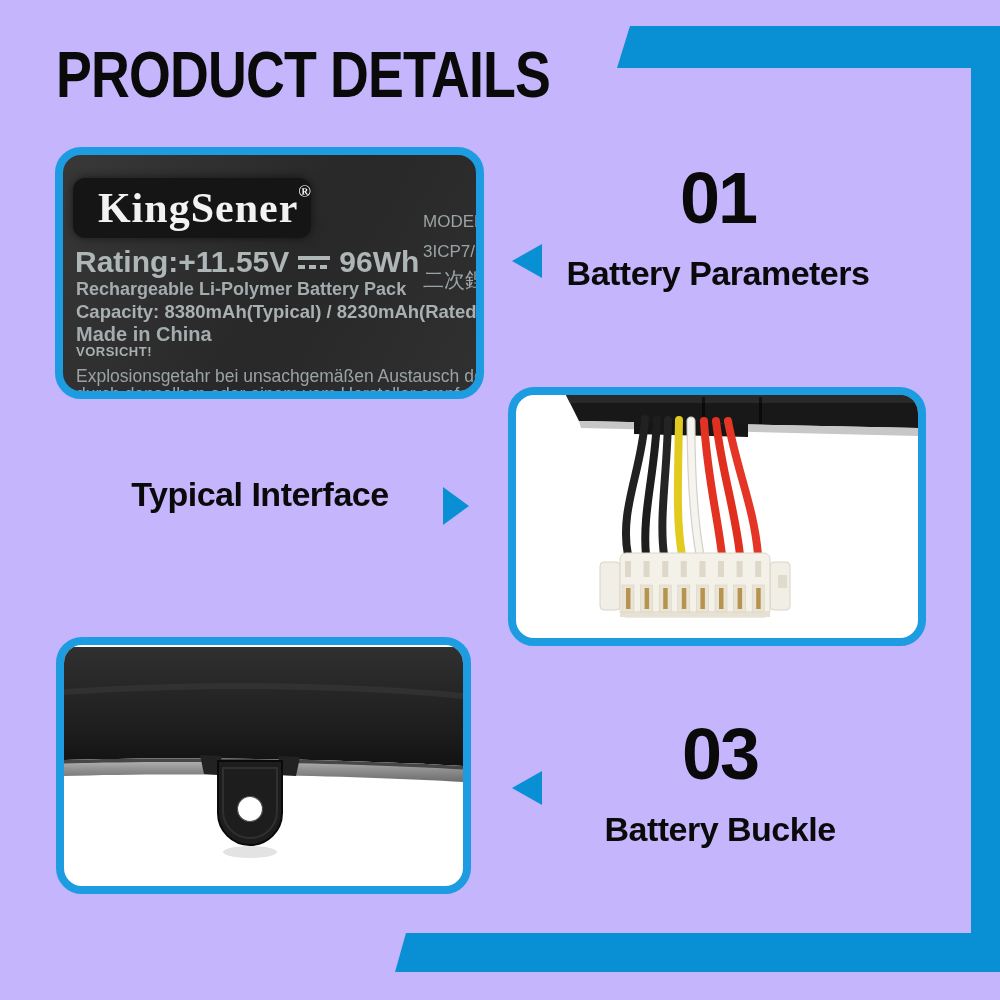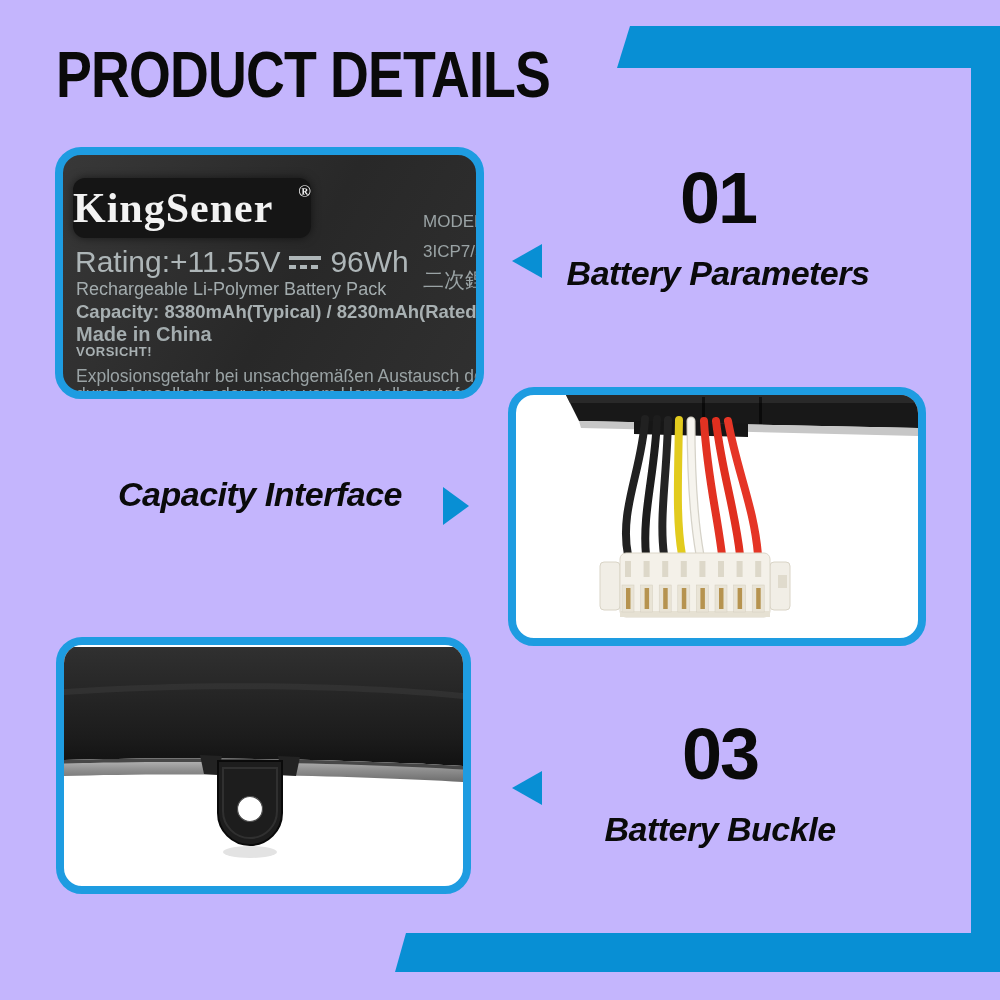--- a/index.html
+++ b/index.html
@@ -18,21 +18,21 @@
   .bar-bottom{left:395px;top:933px;width:605px;height:39px;clip-path:polygon(11px 0,100% 0,100% 100%,0 100%);}
   
   .title{
     position:absolute;left:56px;top:38px;margin:0;
     font-size:64px;font-weight:bold;letter-spacing:-1px;color:#0a0a0a;
     transform:scaleX(0.84);transform-origin:left top;white-space:nowrap;
   }
   
   .callout{position:absolute;text-align:center;color:#0a0a0a;}
   .callout .num{font-size:72px;font-weight:bold;line-height:1;letter-spacing:-2px;}
-  .callout .lbl{font-size:34px;font-weight:bold;margin-top:20px;letter-spacing:-0.5px;white-space:nowrap;font-style:italic;}
+  .callout .lbl{font-size:34px;font-weight:bold;margin-top:20px;letter-spacing:-0.5px;white-space:nowrap;}
   .callout-1{left:498px;top:162px;width:440px;}
   .callout-2{left:55px;top:455px;width:410px;}
   .callout-3{left:520px;top:718px;width:400px;}
   .tri{position:absolute;width:0;height:0;}
   .tri-left{border-top:17px solid transparent;border-bottom:17px solid transparent;border-right:30px solid var(--accent);}
   .tri-right{border-top:19px solid transparent;border-bottom:19px solid transparent;border-left:26px solid var(--accent);}
   .tri-1{left:512px;top:244px;}
   .tri-2{left:443px;top:487px;}
   .tri-3{left:512px;top:771px;}
   
@@ -42,36 +42,36 @@
   }
   .photo-label{left:55px;top:147px;width:429px;height:252px;
     background:linear-gradient(120deg,#383838,#282828 55%,#303030);}
   .photo-connector{left:508px;top:387px;width:418px;height:259px;}
   .photo-buckle{left:56px;top:637px;width:415px;height:257px;}
   .photo svg{display:block;}
   
   .photo-label *{position:absolute;}
   .brand-plate{
     left:10px;top:23px;width:238px;height:60px;background:#151515;border-radius:12px;
-    display:flex;align-items:center;justify-content:space-between;box-shadow:0 0 10px rgba(0,0,0,0.55);
+    display:flex;align-items:center;justify-content:flex-end;box-shadow:0 0 10px rgba(0,0,0,0.55);
   }
   .brand-plate span,.brand-plate sup{position:static;}
   .brand-text{font-family:"Liberation Serif",serif;font-weight:bold;font-size:42px;color:#f2f2f2;letter-spacing:1px;}
   .brand-reg{font-family:"Liberation Serif",serif;font-weight:bold;font-size:17px;color:#f2f2f2;align-self:flex-start;margin-top:4px;}
   .rating-line{
     left:12px;top:90px;display:flex;align-items:center;gap:9px;
     font-size:30px;color:#aeb6b8;letter-spacing:0px;white-space:nowrap;
   }
-  .rating-line span{position:static;}
+  .rating-line span{position:static;font-weight:bold;}
   .dc-symbol{position:static;display:inline-block;width:32px;}
   .dc-symbol i{position:static;display:block;}
   .dc-top{height:0;border-top:4px solid #aeb6b8;margin-bottom:5px;}
   .dc-bottom{height:4px;background:repeating-linear-gradient(90deg,#aeb6b8 0 7px,transparent 7px 11px);}
   .lbl-line{left:13px;color:#a3acae;white-space:nowrap;}
-  .pack{top:124px;font-size:18px;font-weight:normal;}
+  .pack{top:124px;font-size:18px;font-weight:bold;}
   .cap{top:146px;font-size:18.5px;font-weight:bold;color:#a8b0b2;}
   .origin{top:168px;font-size:20px;font-weight:bold;}
   .warn-title{top:189px;font-size:13px;font-weight:bold;color:#a8b0b2;letter-spacing:0.5px;}
   .warn1{top:211px;font-size:17.5px;color:#9aa3a5;}
   .warn2{top:229px;font-size:17.5px;color:#9aa3a5;}
   .model-col{left:360px;top:0;width:220px;height:100%;color:#9aa3a5;}
   .model-col div{position:absolute;left:0;white-space:nowrap;}
   .model1{top:55px;font-size:17px;}
   .model2{top:87px;font-size:17px;}
   .model3{top:111px;font-size:21px;}
@@ -177,21 +177,21 @@
           <rect x="184.4" y="193" width="4.5" height="21"></rect>
             <rect x="203" y="193" width="4.5" height="21"></rect>
           <rect x="221.6" y="193" width="4.5" height="21"></rect>
             <rect x="240.2" y="193" width="4.5" height="21"></rect>
         </g>
       </g>
     </svg>
   </figure>
 
   <section class="callout callout-2">
-    <div class="lbl">Capacity Interface</div>
+    <div class="lbl">Typical Interface</div>
   </section>
   <div class="tri tri-right tri-2"></div>
 
   <figure class="photo photo-buckle">
     <svg viewBox="0 0 399 241" width="399" height="241">
       <defs>
         <linearGradient id="gb" x1="0" y1="0" x2="0" y2="1">
           <stop offset="0" stop-color="#303030"></stop>
             <stop offset="0.75" stop-color="#1c1c1c"></stop>
             <stop offset="1" stop-color="#121212"></stop>

